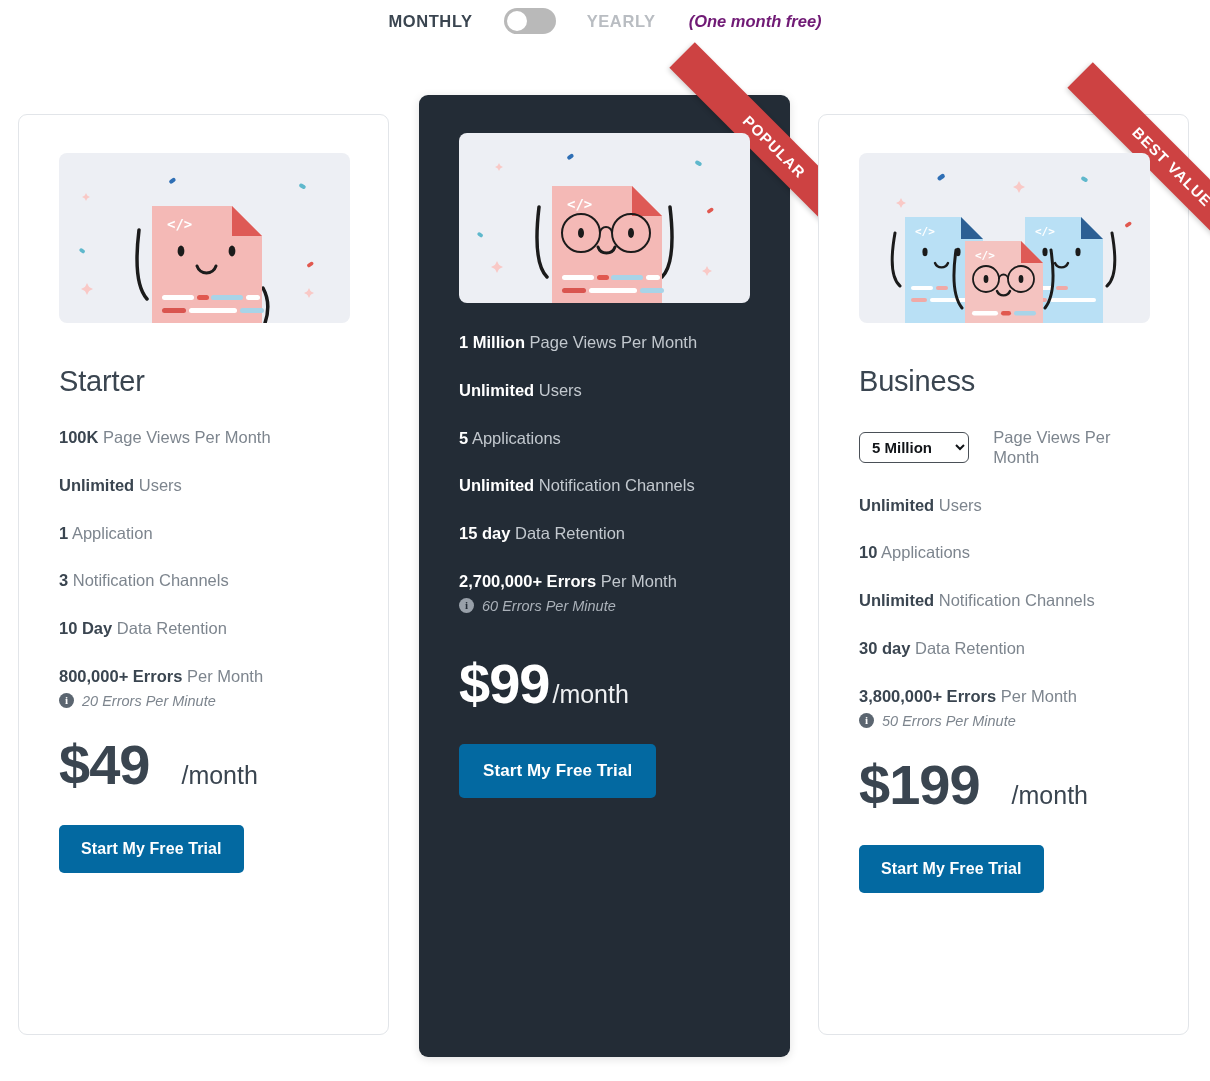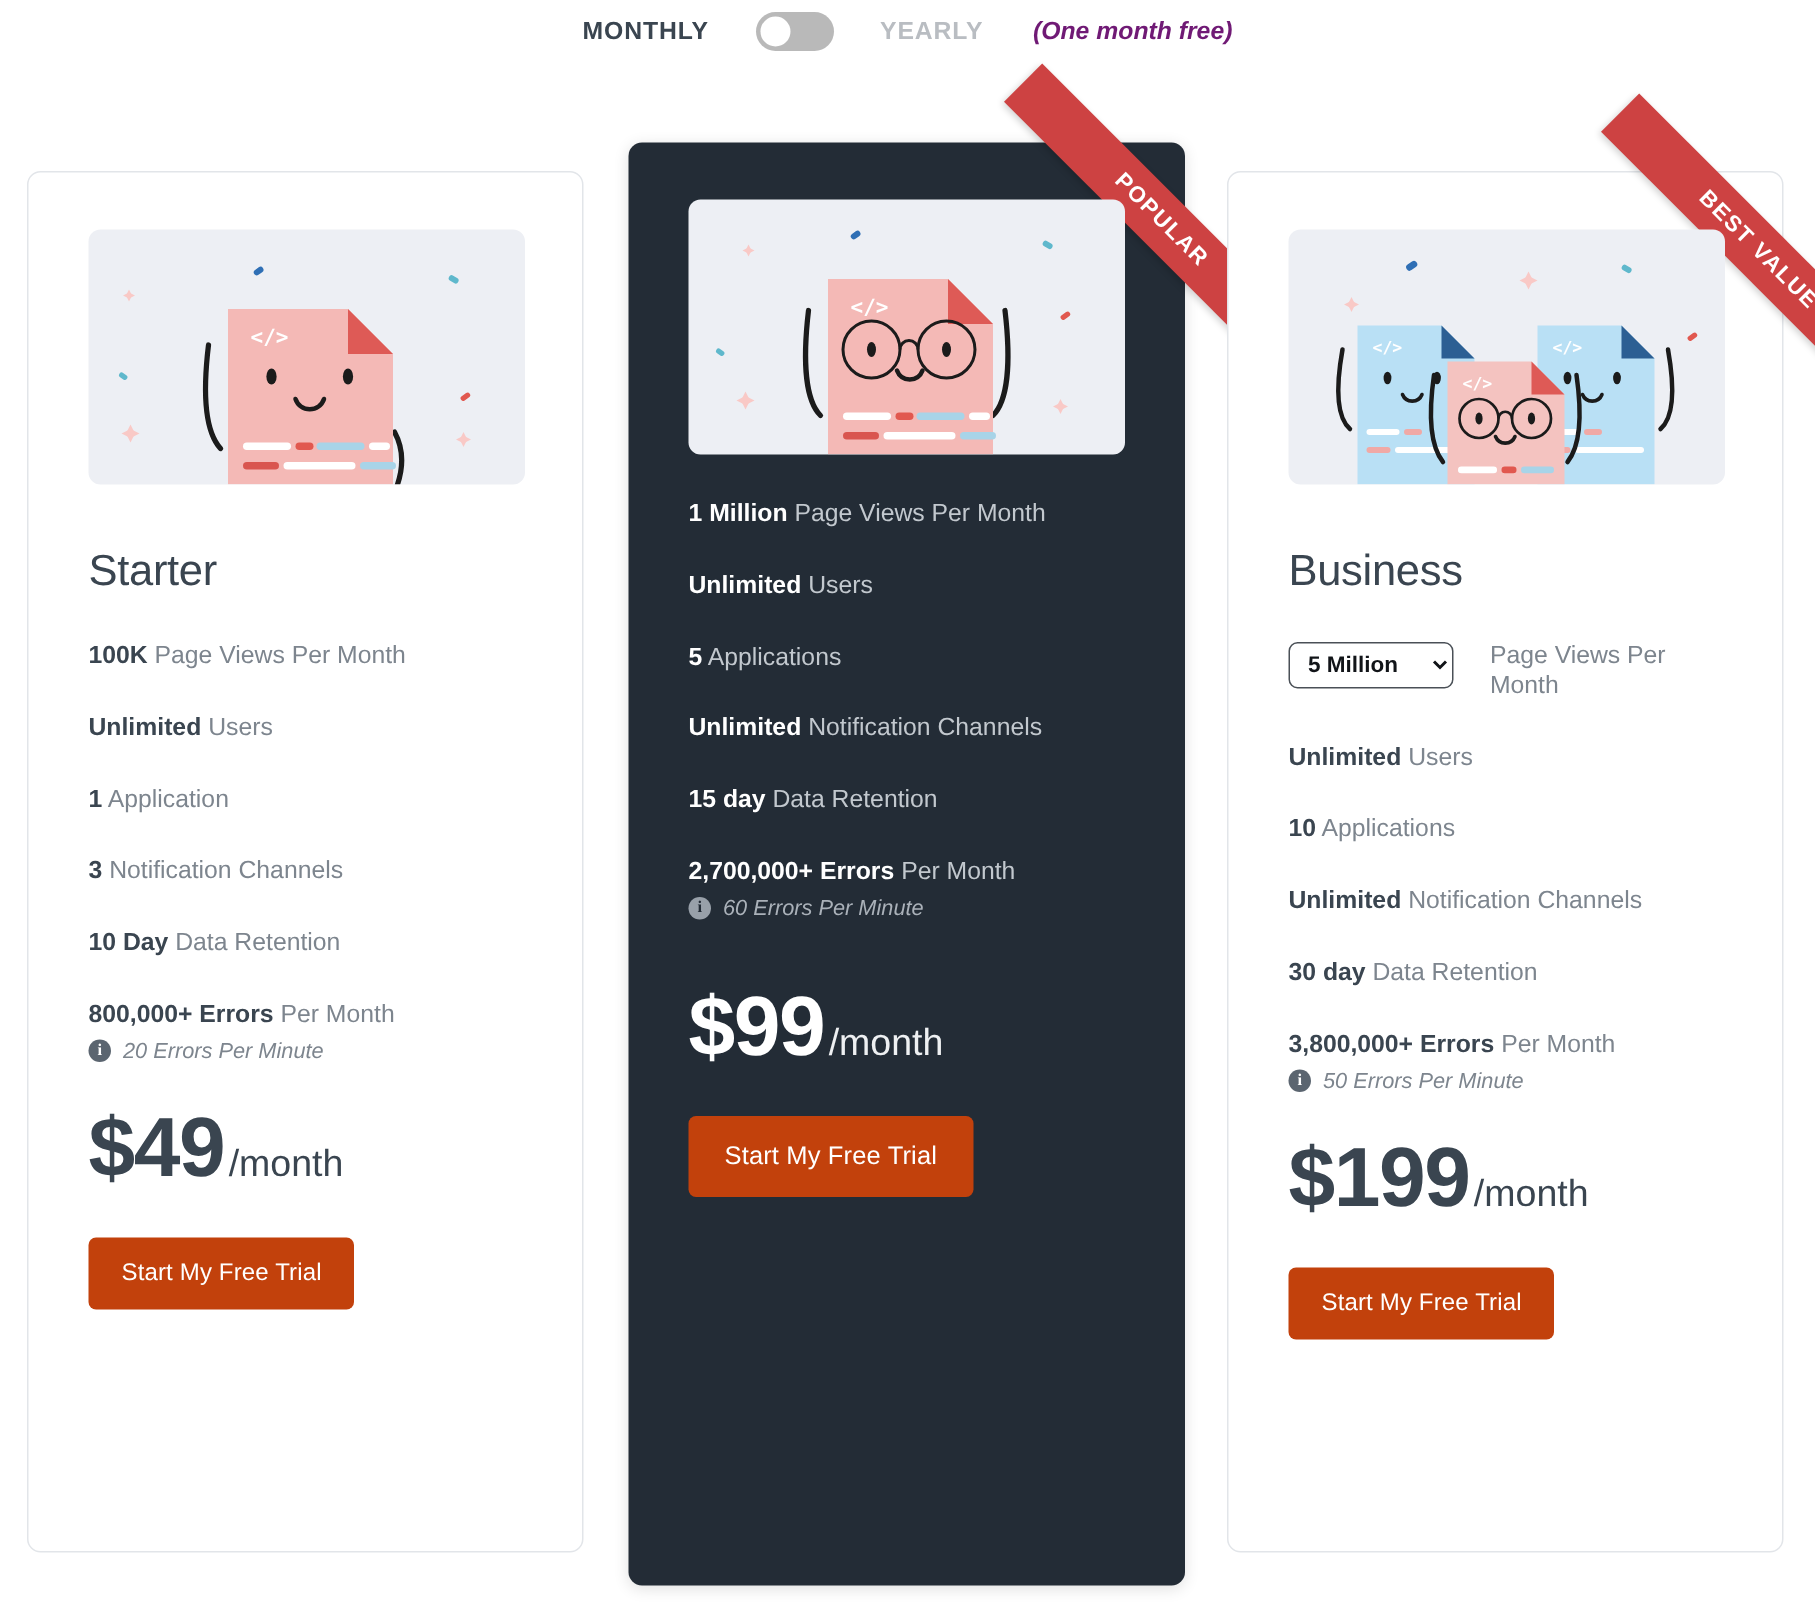--- a/index.html
+++ b/index.html
@@ -95,49 +95,49 @@
   .info-icon {
     width: 15px; height: 15px; border-radius: 50%;
     background: #5b6570; color: #ffffff; font-size: 11px;
     font-weight: 700; font-style: normal;
     display: inline-flex; align-items: center; justify-content: center;
     line-height: 1; flex: none; font-family: "Liberation Serif", serif;
   }
   .card.featured .info-icon { background: #98a0a9; color: #232c36; }
 
   
-  .pv-select-row { display: flex; gap: 24px; }
+  .pv-select-row { display: flex; align-items: center; gap: 24px; }
   select.pv-select {
     font-family: "Liberation Sans", sans-serif;
     font-size: 15px; font-weight: 700; color: #111418;
     background: #ffffff; border: 1px solid #4a5057; border-radius: 6px;
     padding: 5px 8px; height: 31px; width: 118px;
     appearance: auto;
   }
 
   
   .price-row { display: flex; align-items: baseline; }
-  .card.side .price-row { margin-top: 23px; }
+  .card.side .price-row { margin-top: 23px; gap: 29px; }
   .card.featured .price-row { margin-top: 42px; }
   .price-amount {
     font-size: 56px; font-weight: 700; color: #3a4550; letter-spacing: -1px;
     line-height: 1;
   }
   .card.featured .price-amount { color: #ffffff; }
   .price-period {
     font-size: 25px; font-weight: 400; color: #3a4550; margin-left: 3px;
   }
   .card.featured .price-period { color: #eef0f2; }
 
   
   .cta {
     margin-top: 32px; display: inline-block;
-    background: #c2410c; color: #ffffff; border: none; border-radius: 5px;
+    background: #0369a1; color: #ffffff; border: none; border-radius: 5px;
     font-family: "Liberation Sans", sans-serif;
-    font-size: 16px; font-weight: 400; cursor: pointer;
+    font-size: 16px; font-weight: 700; cursor: pointer;
     padding: 15px 22px; letter-spacing: 0.1px;
   }
   .card.featured .cta { font-size: 17px; padding: 17px 24px; }
 
   
   .ribbon-wrap {
     position: absolute; top: 0; right: 0; width: 172px; height: 172px;
     overflow: visible; pointer-events: none;
   }
   .ribbon {

